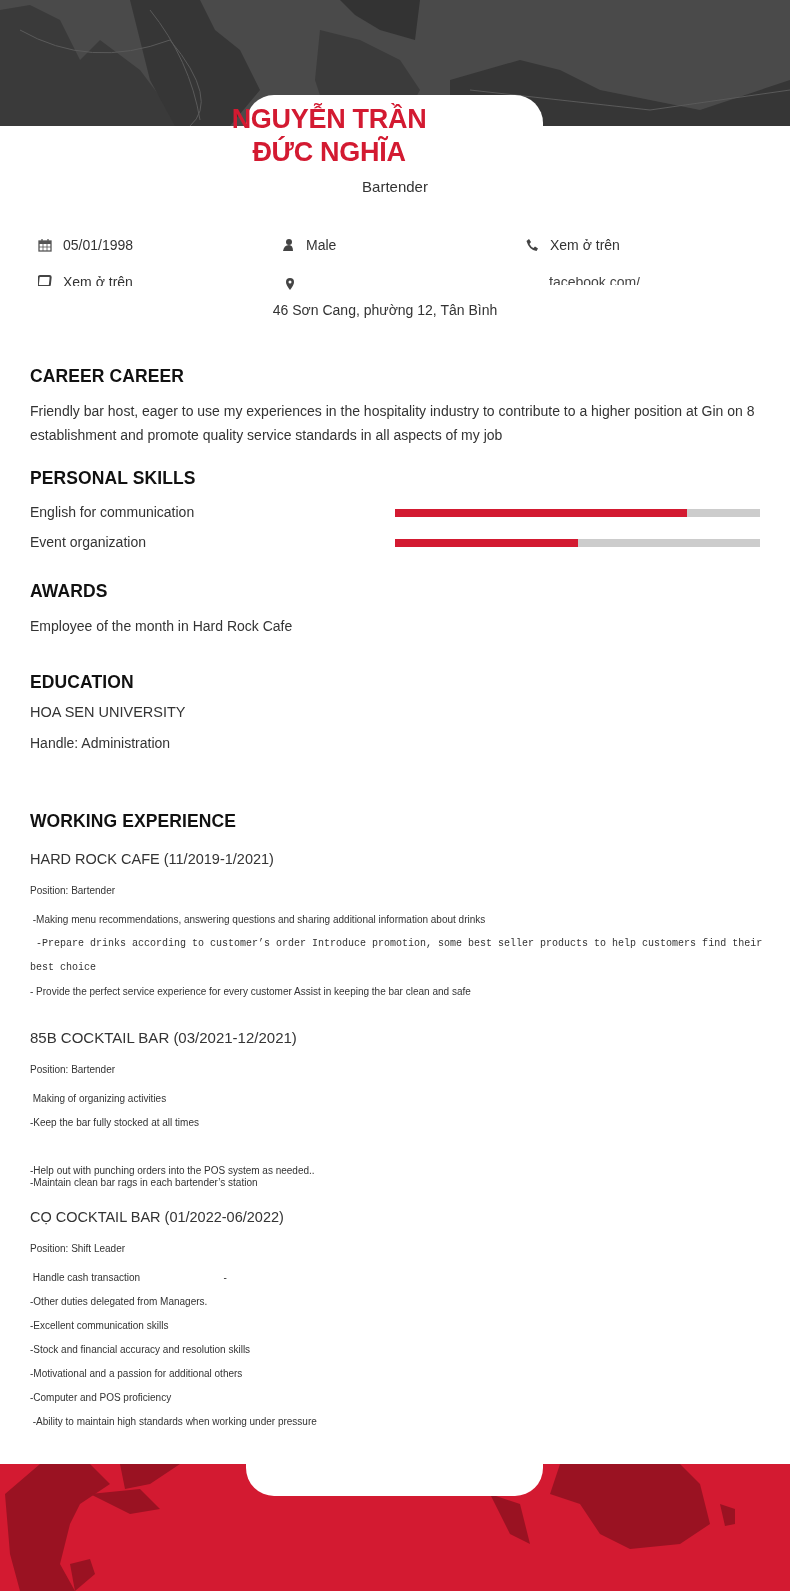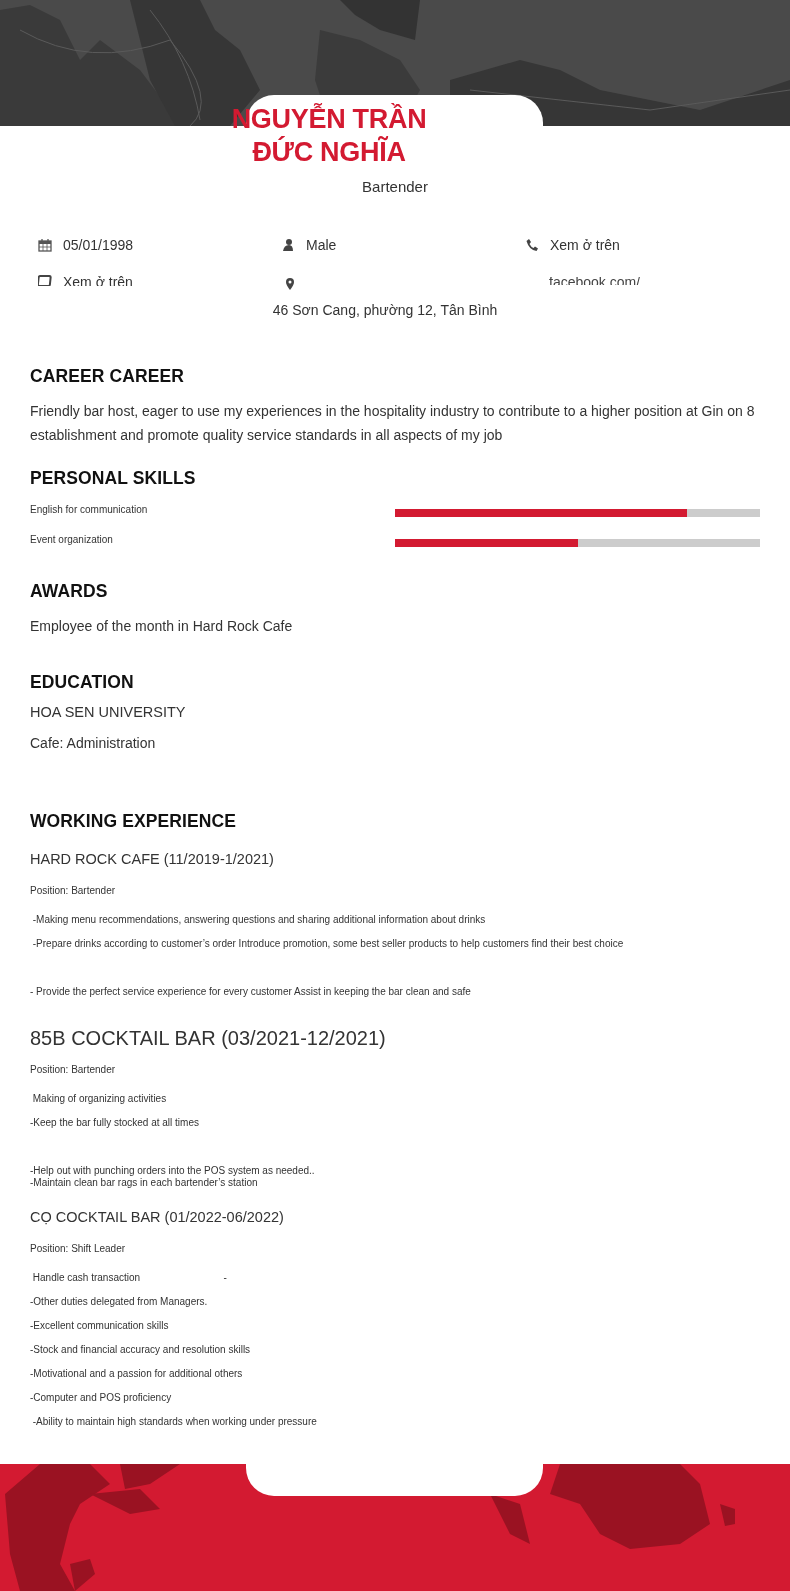--- a/index.html
+++ b/index.html
@@ -28,21 +28,21 @@
 
     .info-item { position: absolute; font-size: 14px; color: #333; display: flex; align-items: center; height: 20px; }
     .info-item .ic { width: 14px; height: 14px; margin-right: 11px; display: inline-flex; align-items: center; justify-content: center; }
     .info-item .ic svg { width: 14px; height: 14px; }
     .address { position: absolute; left: 0; top: 302px; width: 770px; text-align: center; font-size: 14px; color: #333; }
 
     .section-title { position: absolute; left: 30px; font-weight: bold; font-size: 17.5px; color: #111; letter-spacing: 0.1px; }
     .text { position: absolute; left: 30px; font-size: 14px; color: #333; line-height: 24px; }
     .para { width: 735px; }
 
-    .skill-label { position: absolute; left: 30px; font-size: 10px; color: #333; }
+    .skill-label { position: absolute; left: 30px; font-size: 14px; color: #333; }
     .skill-track { position: absolute; left: 395px; width: 365px; height: 8px; background: #cccccc; }
     .skill-fill { height: 8px; background: #d31a31; }
 
     .exp-line { position: absolute; left: 30px; font-size: 10px; color: #333; line-height: 24px; width: 740px; white-space: pre-wrap; }
 
     .footer-band {
       position: absolute; left: 0; top: 1464px; width: 790px; height: 127px;
       background: #d31a31; overflow: hidden;
     }
     .footer-band svg { position: absolute; left: 0; top: 0; }
@@ -139,31 +139,31 @@
 <div class="skill-label" style="top:534px;">Event organization</div>
 <div class="skill-track" style="top:539px;">
   <div class="skill-fill" style="width: 50%;"></div>
 </div>
 
 <div class="section-title" style="top:581px;">AWARDS</div>
 <div class="text" style="top:614px;">Employee of the month in Hard Rock Cafe</div>
 
 <div class="section-title" style="top:664px;margin-top:8px;">EDUCATION</div>
 <div class="text" style="top:700px; font-size:14.5px;">HOA SEN UNIVERSITY</div>
-<div class="text" style="top:731px;">Cafe: Administration</div>
+<div class="text" style="top:731px;">Handle: Administration</div>
 
 <div class="section-title" style="top:811px;">WORKING EXPERIENCE</div>
 
 <div class="exp-line" style="top:847px; font-size:14.5px;">HARD ROCK CAFE (11/2019-1/2021)</div>
 <div class="exp-line" style="top:879px;">Position: Bartender</div>
 <div class="exp-line" style="top:908px;"> -Making menu recommendations, answering questions and sharing additional information about drinks</div>
-<div class="exp-line" style="top:932px;"> -Prepare drinks according to customer’s order Introduce promotion, some best seller products to help customers find their best choice</div>
+<div class="exp-line" style="top:932px;font-family:Liberation Mono, monospace;"> -Prepare drinks according to customer’s order Introduce promotion, some best seller products to help customers find their best choice</div>
 <div class="exp-line" style="top:980px;">- Provide the perfect service experience for every customer Assist in keeping the bar clean and safe</div>
 
-<div class="exp-line" style="top:1026px; font-size:20px;">85B COCKTAIL BAR (03/2021-12/2021)</div>
+<div class="exp-line" style="top:1026px; font-size:15px;">85B COCKTAIL BAR (03/2021-12/2021)</div>
 <div class="exp-line" style="top:1058px;">Position: Bartender</div>
 <div class="exp-line" style="top:1087px;"> Making of organizing activities</div>
 <div class="exp-line" style="top:1111px;">-Keep the bar fully stocked at all times</div>
 <div class="exp-line" style="top:1171px;">-Maintain clean bar rags in each bartender’s station</div>
 <div class="exp-line" style="top:1159px;">-Help out with punching orders into the POS system as needed..</div>
 
 <div class="exp-line" style="top:1205px; font-size:14.5px;">CỌ COCKTAIL BAR (01/2022-06/2022)</div>
 <div class="exp-line" style="top:1237px;">Position: Shift Leader</div>
 <div class="exp-line" style="top:1266px;"> Handle cash transaction                              -</div>
 <div class="exp-line" style="top:1290px;">-Other duties delegated from Managers.</div>

